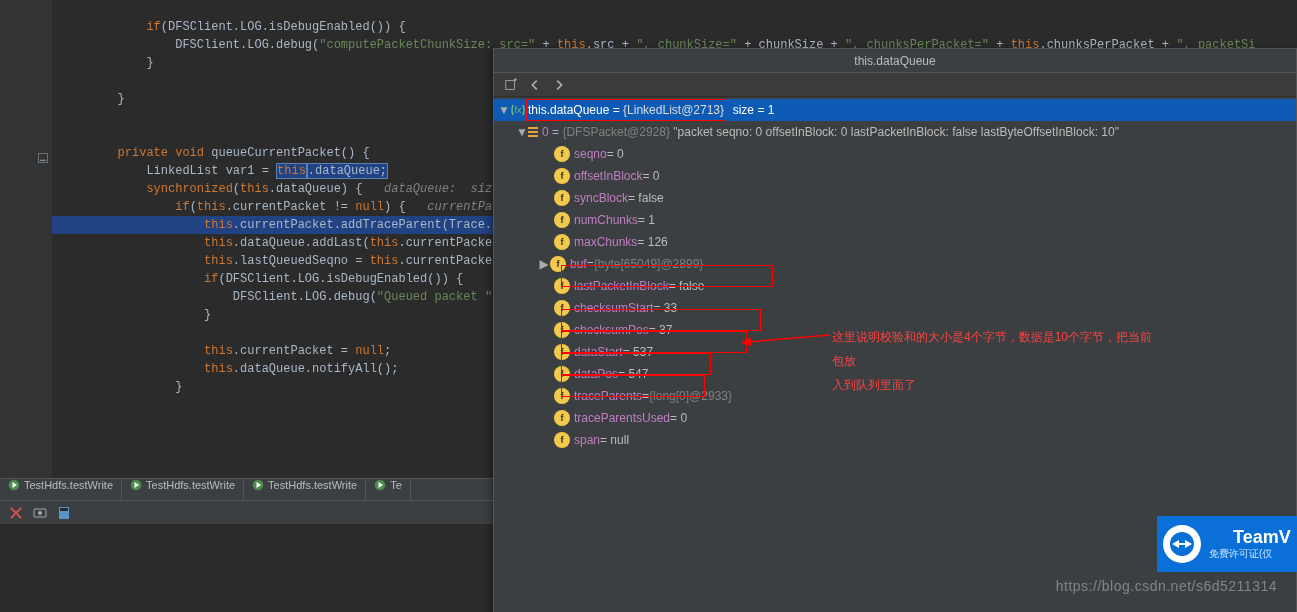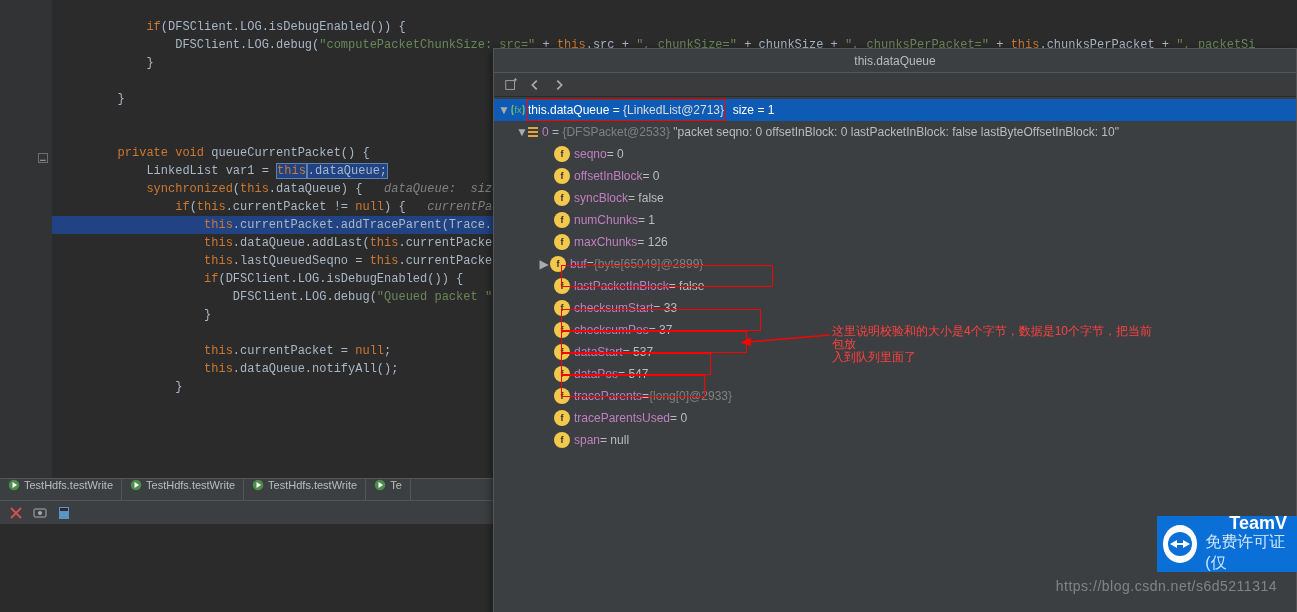--- a/index.html
+++ b/index.html
@@ -26,28 +26,28 @@
   .tree { padding:2px 0; font-family:"Segoe UI",Consolas,sans-serif; font-size:12px; }
   .tree-row { display:flex; align-items:center; height:22px; padding-left:4px; }
   .tree-row.sel { background:#0d5bb5; color:#fff; }
   .exp { width:12px; display:inline-block; text-align:center; color:#aaa; cursor:pointer; }
   .f-icon { width:16px; height:16px; border-radius:50%; display:inline-flex; align-items:center; justify-content:center; font-size:9px; font-weight:bold; margin-right:4px; color:#2b2b2b; }
   .f-yel { background:#f2c94c; }
   .fname { color:#c07fc0; }
   .fval  { color:#bbb; }
   .gray  { color:#808080; }
   .red-rect { position:absolute; border:1px solid #ff0000; pointer-events:none; }
-  .anno { position:absolute; left:832px; top:325px; width:330px; color:#ff4040; font-size:12px; font-family:"Microsoft YaHei",sans-serif; line-height:13px; }
+  .anno { position:absolute; left:832px; top:325px; width:330px; color:#ff4040; font-size:12px; font-family:"Microsoft YaHei",sans-serif; line-height:24px; }
   .arrow { position:absolute; }
   .watermark { position:absolute; right:20px; bottom:18px; color:rgba(255,255,255,.35); font-family:"Segoe UI",sans-serif; font-size:14px; letter-spacing:.5px;}
   .tv { position:absolute; right:0; bottom:40px; width:140px; height:56px; background:#0a6fd6; display:flex; align-items:center; gap:8px; padding-left:6px; font-family:"Segoe UI",sans-serif;}
   .tv-circle{ width:38px;height:38px;border-radius:50%;background:#fff;display:flex;align-items:center;justify-content:center;}
   .tv-txt { color:#fff; }
   .tv-txt b{ font-size:18px; display:block; line-height:18px;margin-left:24px;}
-  .tv-txt span{ font-size:16px; color:#cfe6ff;}
+  .tv-txt span{ font-size:10px; color:#cfe6ff;}
   .list-icon{display:inline-flex;flex-direction:column;gap:2px;margin-right:4px;}
   .list-icon i{display:block;width:10px;height:2px;background:#e8a33d;}
 </style>
 </head>
 <body>
 
 <div class="editor">
   <div class="gutter">
     <div class="gutter-icon" style="top:153px;">−</div>
   </div>
@@ -145,21 +145,21 @@
         </svg>
       <span class="red-box"><span style="color:#fff;">this.dataQueue</span> = <span style="color:#dcdcdc;">{LinkedList@2713}</span></span>&nbsp;&nbsp;<span style="color:#fff;">size = 1</span>
     </div>
     <div class="tree-row" style="padding-left:22px;">
       <span class="exp">▼</span>
       <span class="list-icon">
           <i></i>
           <i></i>
           <i></i>
         </span>
-      <span class="fname">0</span>&nbsp;=&nbsp;<span class="gray">{DFSPacket@2533}</span>&nbsp;<span class="fval">"packet seqno: 0 offsetInBlock: 0 lastPacketInBlock: false lastByteOffsetInBlock: 10"</span>
+      <span class="fname">0</span>&nbsp;=&nbsp;<span class="gray">{DFSPacket@2928}</span>&nbsp;<span class="fval">"packet seqno: 0 offsetInBlock: 0 lastPacketInBlock: false lastByteOffsetInBlock: 10"</span>
     </div>
     <div id="field-rows">
         <div class="tree-row" style="padding-left: 60px;">
           <span class="f-icon f-yel">f</span>
           <span class="fname">seqno</span> 
           <span class="fval">= 0</span>
         </div>
         <div class="tree-row" style="padding-left: 60px;">
           <span class="f-icon f-yel">f</span>
           <span class="fname">offsetInBlock</span> 

